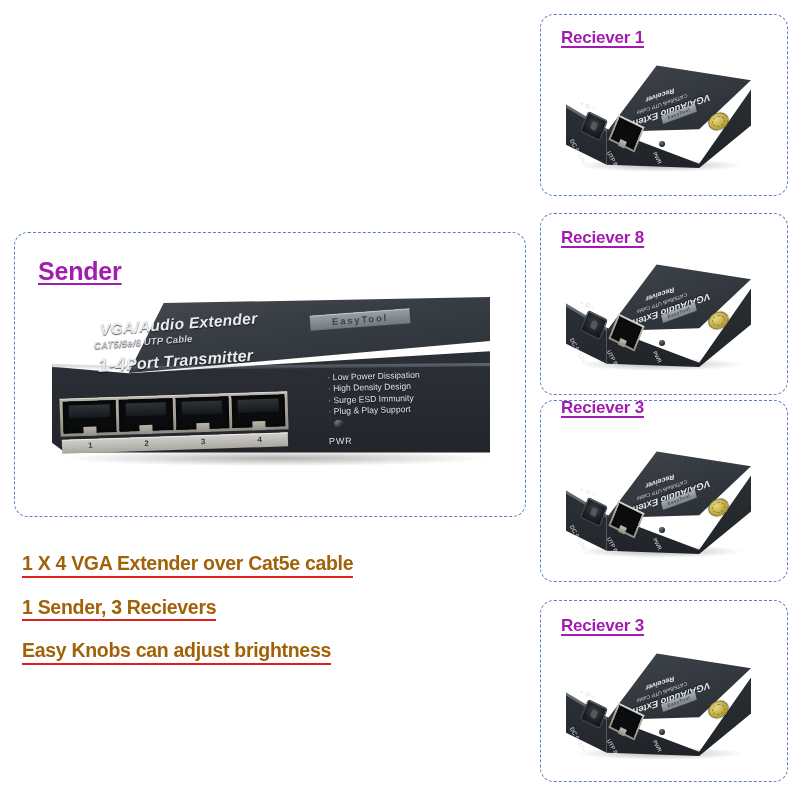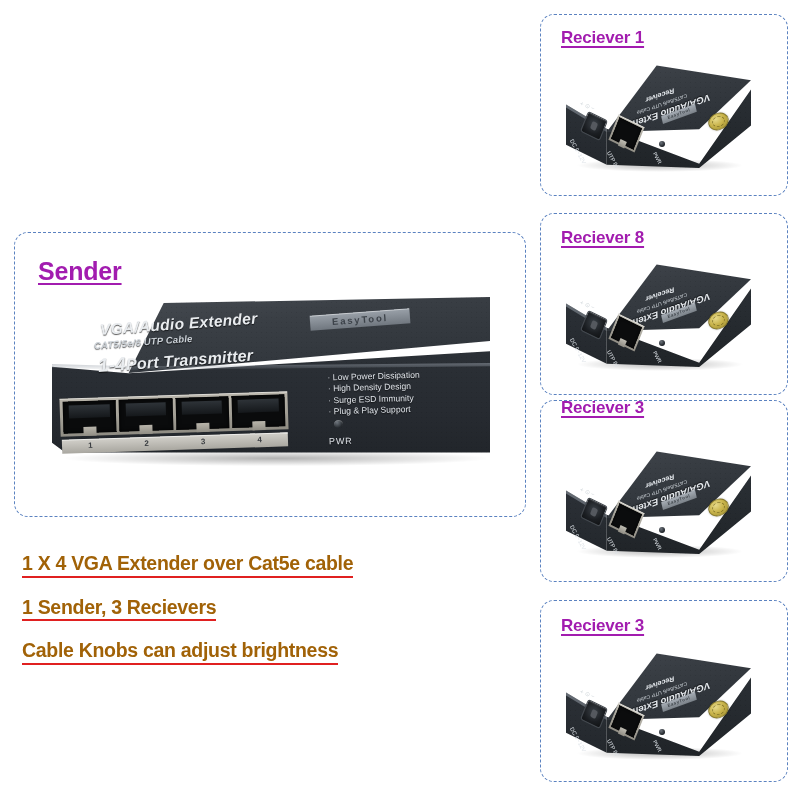--- a/index.html
+++ b/index.html
@@ -535,21 +535,21 @@
     <span>1</span>
     <span>2</span>
     <span>3</span>
     <span>4</span>
   </div>
 </div>
 
 <div class="spec-list">
   <div class="spec-row"><span class="spec-line">1 X 4 VGA Extender over Cat5e cable</span></div>
   <div class="spec-row"><span class="spec-line">1 Sender, 3 Recievers</span></div>
-  <div class="spec-row"><span class="spec-line">Cable Knobs can adjust brightness </span></div>
+  <div class="spec-row"><span class="spec-line">Easy Knobs can adjust brightness </span></div>
 </div>
 
 <div class="panel" style="left:540px; top:14px; width:248px; height:182px;"></div>
 <div class="caption caption-recv" style="left:561px; top:28px;">Reciever 1</div>
 <div class="receiver" style="left:566px; top:62px;">
   <div class="recv-shadow"></div>
   <div class="recv-front">
       <div class="speckle"></div>
     </div>
   <div class="recv-side">

